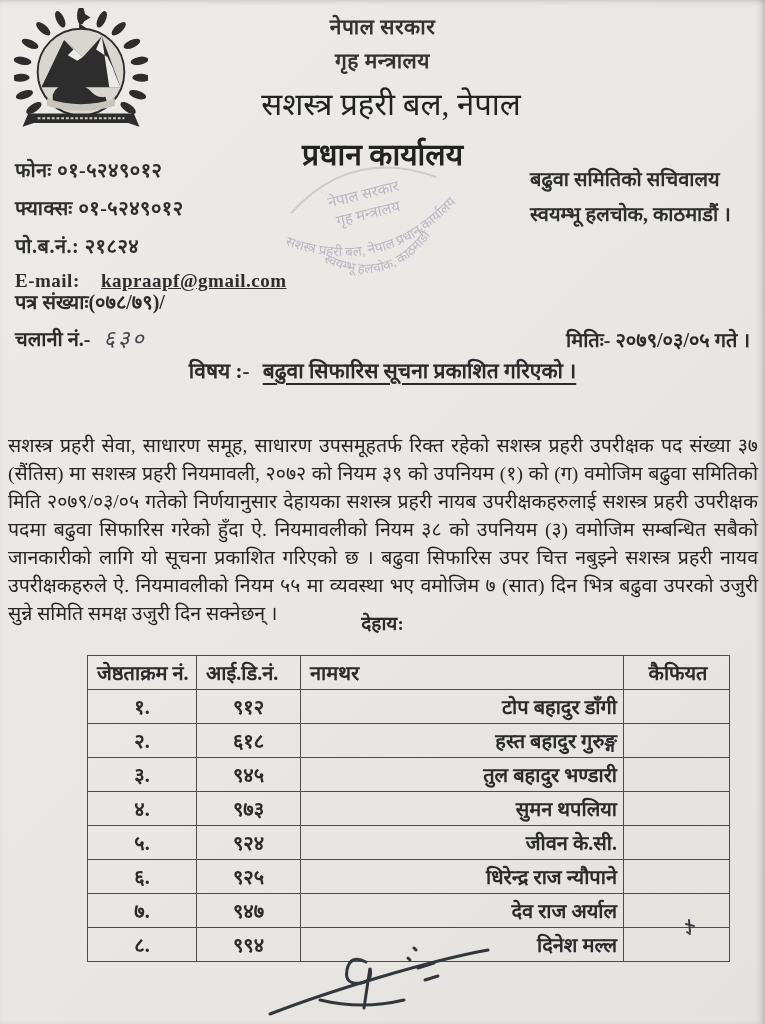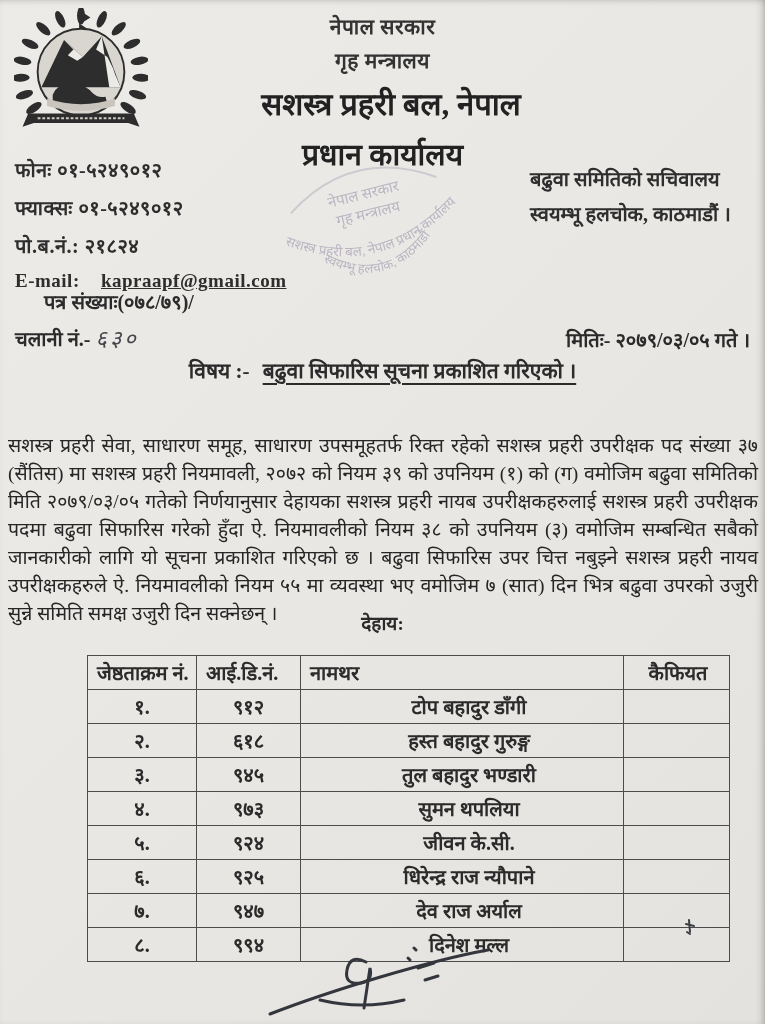--- a/index.html
+++ b/index.html
@@ -12,60 +12,60 @@
     position:relative;
     width:765px; height:1024px;
     background:linear-gradient(135deg,#ecebe8 0%,#e9e7e4 55%,#e4e2df 100%);
     color:#2b2b2b;
     overflow:hidden;
     box-shadow:inset -6px 0 10px -6px rgba(60,55,50,.45), inset 0 4px 8px -6px rgba(60,55,50,.35);
   }
   
   .letterhead{ position:absolute; top:6px; left:0; right:0; text-align:center; }
   .lh-line1,.lh-line2{ font-size:21px; font-weight:600; letter-spacing:.5px; margin-top:6px; color:#333; }
-  .lh-line3{ font-size:31px; font-weight:700; margin-top:8px; color:#222;margin-left:17px; }
+  .lh-line3{ font-size:31px; font-weight:400; margin-top:8px; color:#222;margin-left:17px; }
   .lh-line4{ font-size:30px; font-weight:700; margin-top:9px; color:#222; }
   .emblem{ position:absolute; top:8px; left:14px; width:134px; height:132px; }
   
   .stamp{
     position:absolute; top:158px; left:268px; width:210px; height:150px;
     transform:rotate(-14deg); opacity:.55; pointer-events:none;
   }
   .stamp text{ font-family:"Liberation Serif",serif; fill:#938ba4; }
   
   .contact-left{ position:absolute; top:156px; left:15px; font-size:20px; font-weight:700; color:#2e2e2e; }
   .contact-left .cl-row{ margin-bottom:11px; letter-spacing:.5px; }
   .email-row{ font-family:"Liberation Serif",serif; font-size:19px; }
   .email-link{ text-decoration:underline;margin-left:16px; }
   .contact-right{ position:absolute; top:162px; left:530px; font-size:20px; font-weight:600; color:#2e2e2e; line-height:1.75; }
   
-  .ref-letter-no{ position:absolute; top:288px; left:15px; font-size:20px; font-weight:700;margin-left:29px; }
+  .ref-letter-no{ position:absolute; top:288px; left:15px; font-size:20px; font-weight:700; }
   .ref-dispatch{ position:absolute; top:322px; left:15px; font-size:20px; font-weight:700; }
-  .handwritten-no{ font-family:"DejaVu Sans",sans-serif; font-weight:400; font-size:22px; color:#45474c; letter-spacing:3px; font-style:italic; }
+  .handwritten-no{ font-family:"DejaVu Sans",sans-serif; font-weight:400; font-size:22px; color:#45474c; letter-spacing:3px; font-style:italic; margin-left:8px; }
   .ref-date{ position:absolute; top:326px; left:470px; width:280px; text-align:right; font-size:20px; font-weight:600; }
   
   .subject{ position:absolute; top:356px; left:0; right:0; text-align:center; font-size:21px; font-weight:700; }
   .subject-underlined{ text-decoration:underline; text-underline-offset:5px; margin-left:8px; }
   
   .body-text{
     position:absolute; top:432px; left:8px; width:750px;
     font-size:19.5px; line-height:28px; text-align:justify; color:#262626; font-weight:500;
   }
   .table-caption{ position:absolute; top:610px; left:0; right:0; text-align:center; font-size:19px; font-weight:600; }
   
   .roster{ position:absolute; top:655px; left:87px; border-collapse:collapse; }
   .roster th,.roster td{
     border:1.6px solid #4c4c4c; font-size:20px; color:#2b2b2b;
     height:34px; padding:1px 6px; font-weight:600;
   }
   .roster th{ text-align:left; padding-left:9px; font-weight:700; }
   .col-sn{ width:109px; } .col-id{ width:104px; } .col-name{ width:323px; } .col-rem{ width:106px; }
   .roster th.col-rem{ text-align:center; }
   td.c-sn,td.c-id{ text-align:center; }
-  td.c-name{ text-align:center; padding-left:20px; }
+  td.c-name{ text-align:right; padding-left:20px; }
   
   .signature{ position:absolute; top:946px; left:262px; width:236px; height:78px; }
   .signature path{ stroke:#33363c; stroke-width:3; fill:none; stroke-linecap:round; }
   .ink-mark{ position:absolute; top:918px; left:682px; width:18px; height:20px; }
   .ink-mark path{ stroke:#3c3e44; stroke-width:2; fill:none; stroke-linecap:round; }
   .em-dark{ fill:#2d2d2d; }
 </style>
 </head>
 <body>
 

